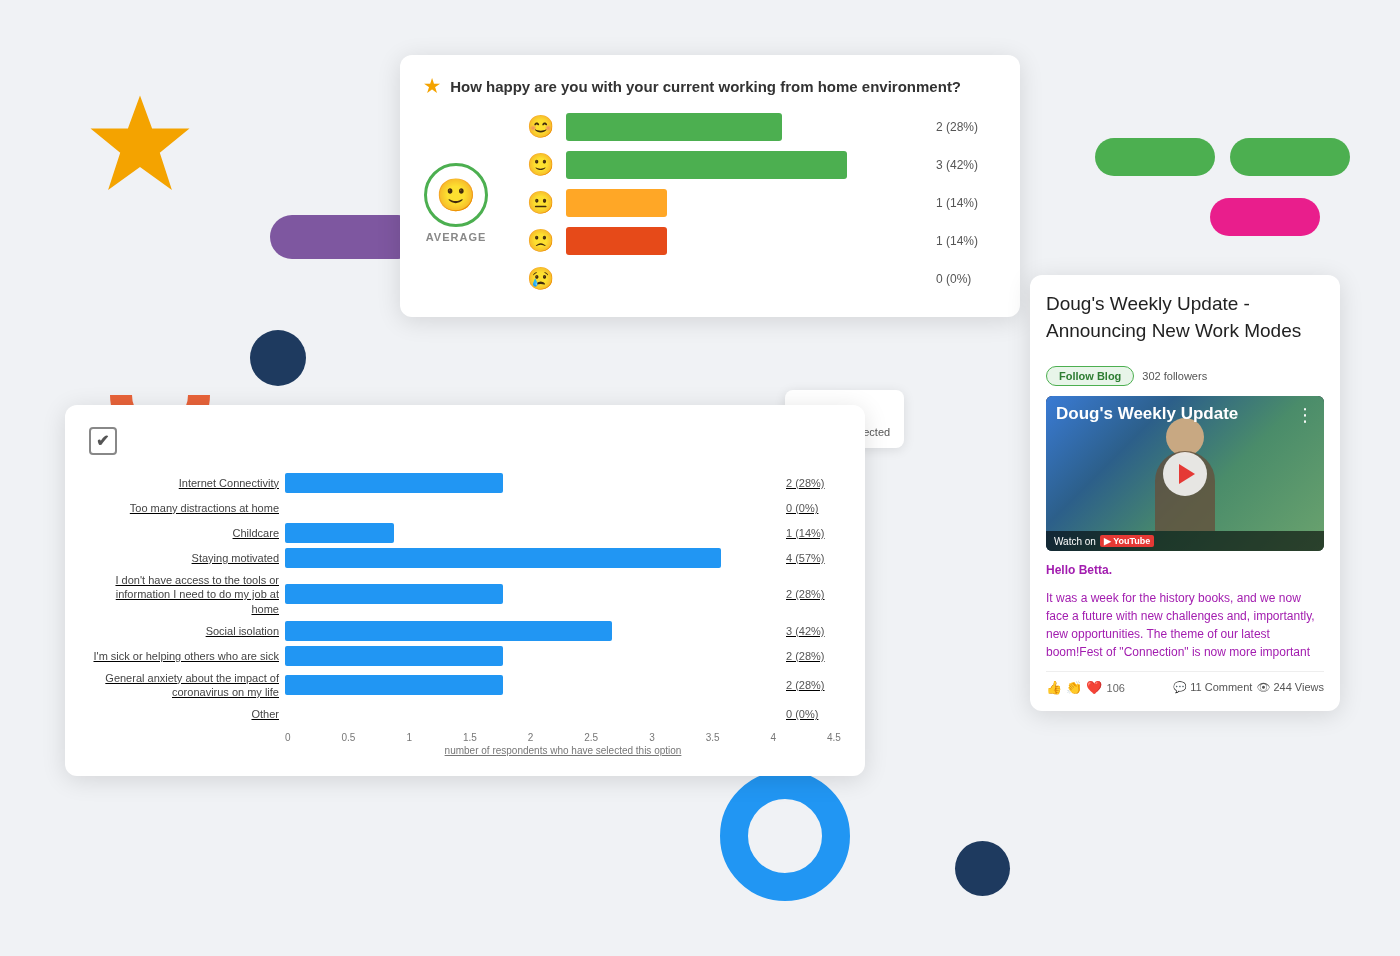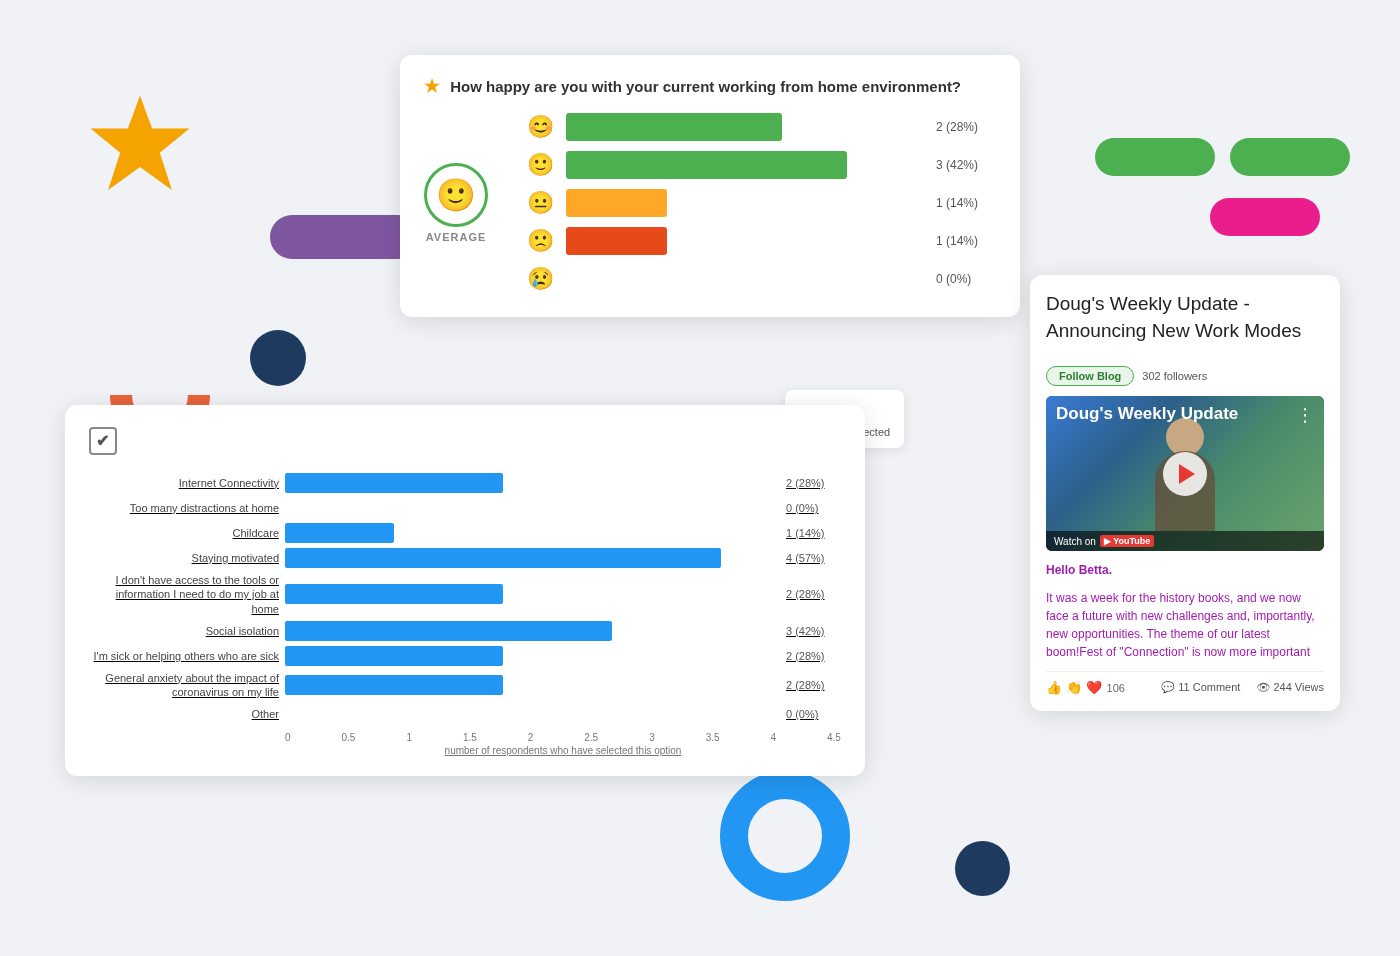--- a/index.html
+++ b/index.html
@@ -447,21 +447,21 @@
     }
     .blog-reactions {
       display: flex;
       align-items: center;
       gap: 4px;
     }
     .reaction-emoji { font-size: 13px; }
     .blog-stats {
       display: flex;
       align-items: center;
-      gap: 16px;
+      gap: 4px;
       padding-left: 17px;
     }
     .blog-comment { color: #555; }
     .blog-views { color: #555; }
 
     
     .card-small-stat {
       position: absolute;
       top: 390px;
       left: 785px;

